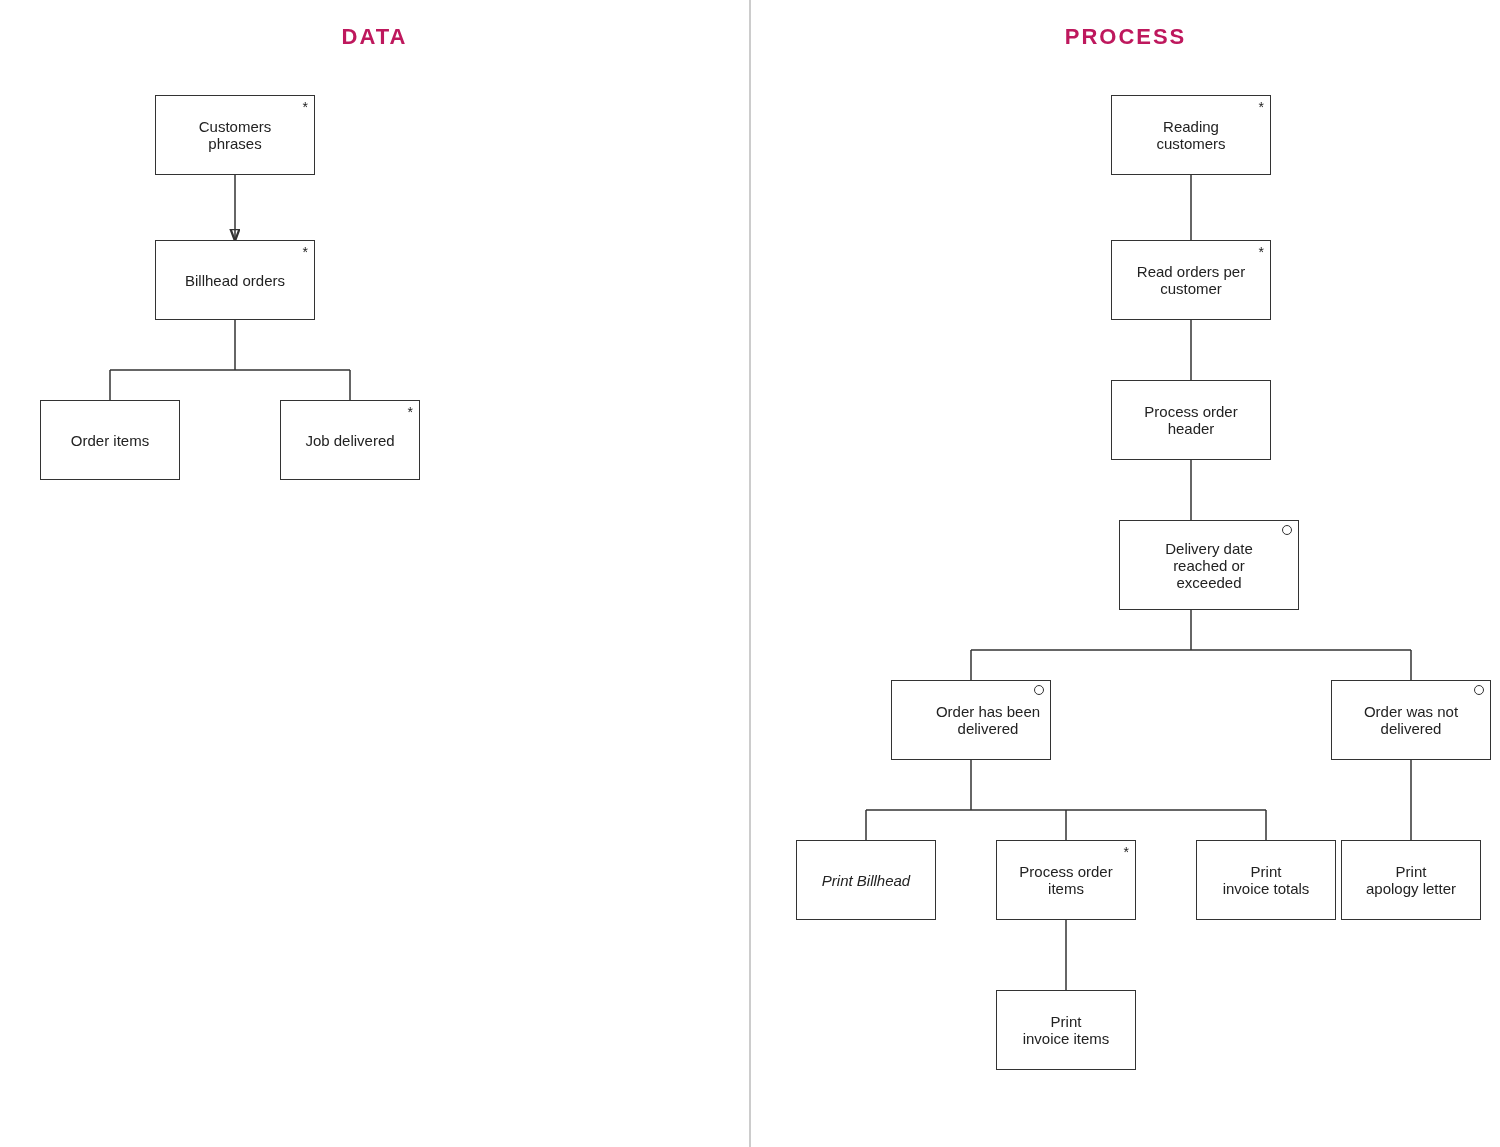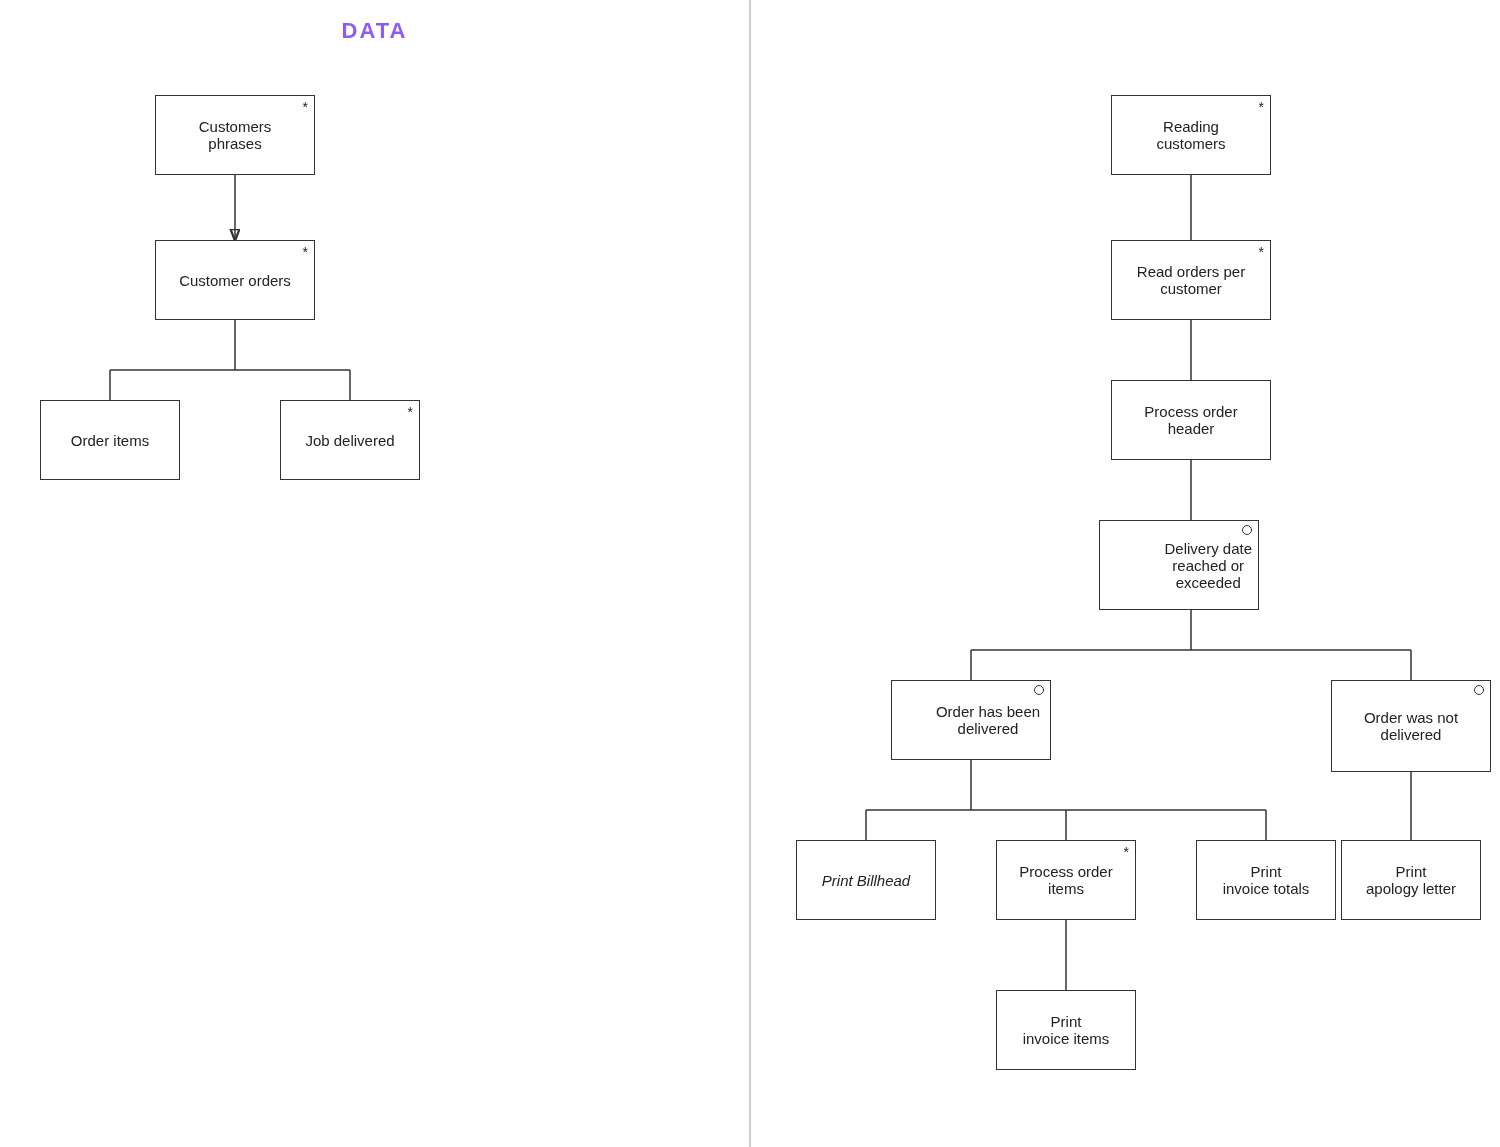--- a/index.html
+++ b/index.html
@@ -23,22 +23,22 @@
     .divider {
       width: 2px;
       background: #ccc;
       height: 100%;
     }
     .panel-title {
       text-align: center;
       font-size: 22px;
       font-weight: bold;
       letter-spacing: 2px;
-      margin-top: 18px;
-      color: #8b5cf6;
+      margin-top: 24px;
+      color: #be185d;
     }
     .node {
       position: absolute;
       border: 1.5px solid #333;
       background: #fff;
       display: flex;
       align-items: center;
       justify-content: center;
       text-align: center;
       font-size: 15px;
@@ -101,36 +101,37 @@
       <line x1="350" y1="370" x2="350" y2="400"></line>
     </svg>
 
     <div class="node" style="left:155px; top:95px; width:160px; height:80px;">
       <span class="star">*</span>
       <span>Customers<br>phrases</span>
     </div>
 
     <div class="node" style="left:155px; top:240px; width:160px; height:80px;">
       <span class="star">*</span>
-      <span>Customer orders</span>
+      <span>Billhead orders</span>
     </div>
 
     <div class="node" style="left:40px; top:400px; width:140px; height:80px;">
       <span>Order items</span>
     </div>
 
     <div class="node" style="left:280px; top:400px; width:140px; height:80px;">
       <span class="star">*</span>
       <span>Job delivered</span>
     </div>
   </div>
 
   <div class="divider"></div>
 
   <div class="panel" id="right-panel" style="position:relative;">
+    <div class="panel-title">PROCESS</div>
 
     <svg class="lines">
 
       <line x1="440" y1="175" x2="440" y2="240"></line>
 
       <line x1="440" y1="320" x2="440" y2="380"></line>
 
       <line x1="440" y1="460" x2="440" y2="520"></line>
 
       <line x1="440" y1="610" x2="440" y2="650"></line>
@@ -163,31 +164,31 @@
 
     <div class="node" style="left:360px; top:240px; width:160px; height:80px;">
       <span class="star">*</span>
       <span>Read orders per<br>customer</span>
     </div>
 
     <div class="node" style="left:360px; top:380px; width:160px; height:80px;">
       <span>Process order<br>header</span>
     </div>
 
-    <div class="node" style="left:348px; top:520px; width:160px; height:90px;justify-content:flex-end;">
+    <div class="node" style="left:368px; top:520px; width:180px; height:90px;">
       <div class="circle"></div>
       <span>Delivery date<br>reached or<br>exceeded</span>
     </div>
 
     <div class="node" style="left:140px; top:680px; width:160px; height:80px;padding-left:40px;">
       <div class="circle"></div>
       <span>Order has been<br>delivered</span>
     </div>
 
-    <div class="node" style="left:580px; top:680px; width:160px; height:92px;">
+    <div class="node" style="left:580px; top:680px; width:160px; height:80px;">
       <div class="circle"></div>
       <span>Order was not<br>delivered</span>
     </div>
 
     <div class="node" style="left:45px; top:840px; width:140px; height:80px;font-style:italic;">
       <span>Print Billhead</span>
     </div>
 
     <div class="node" style="left:245px; top:840px; width:140px; height:80px;">
       <span class="star">*</span>

